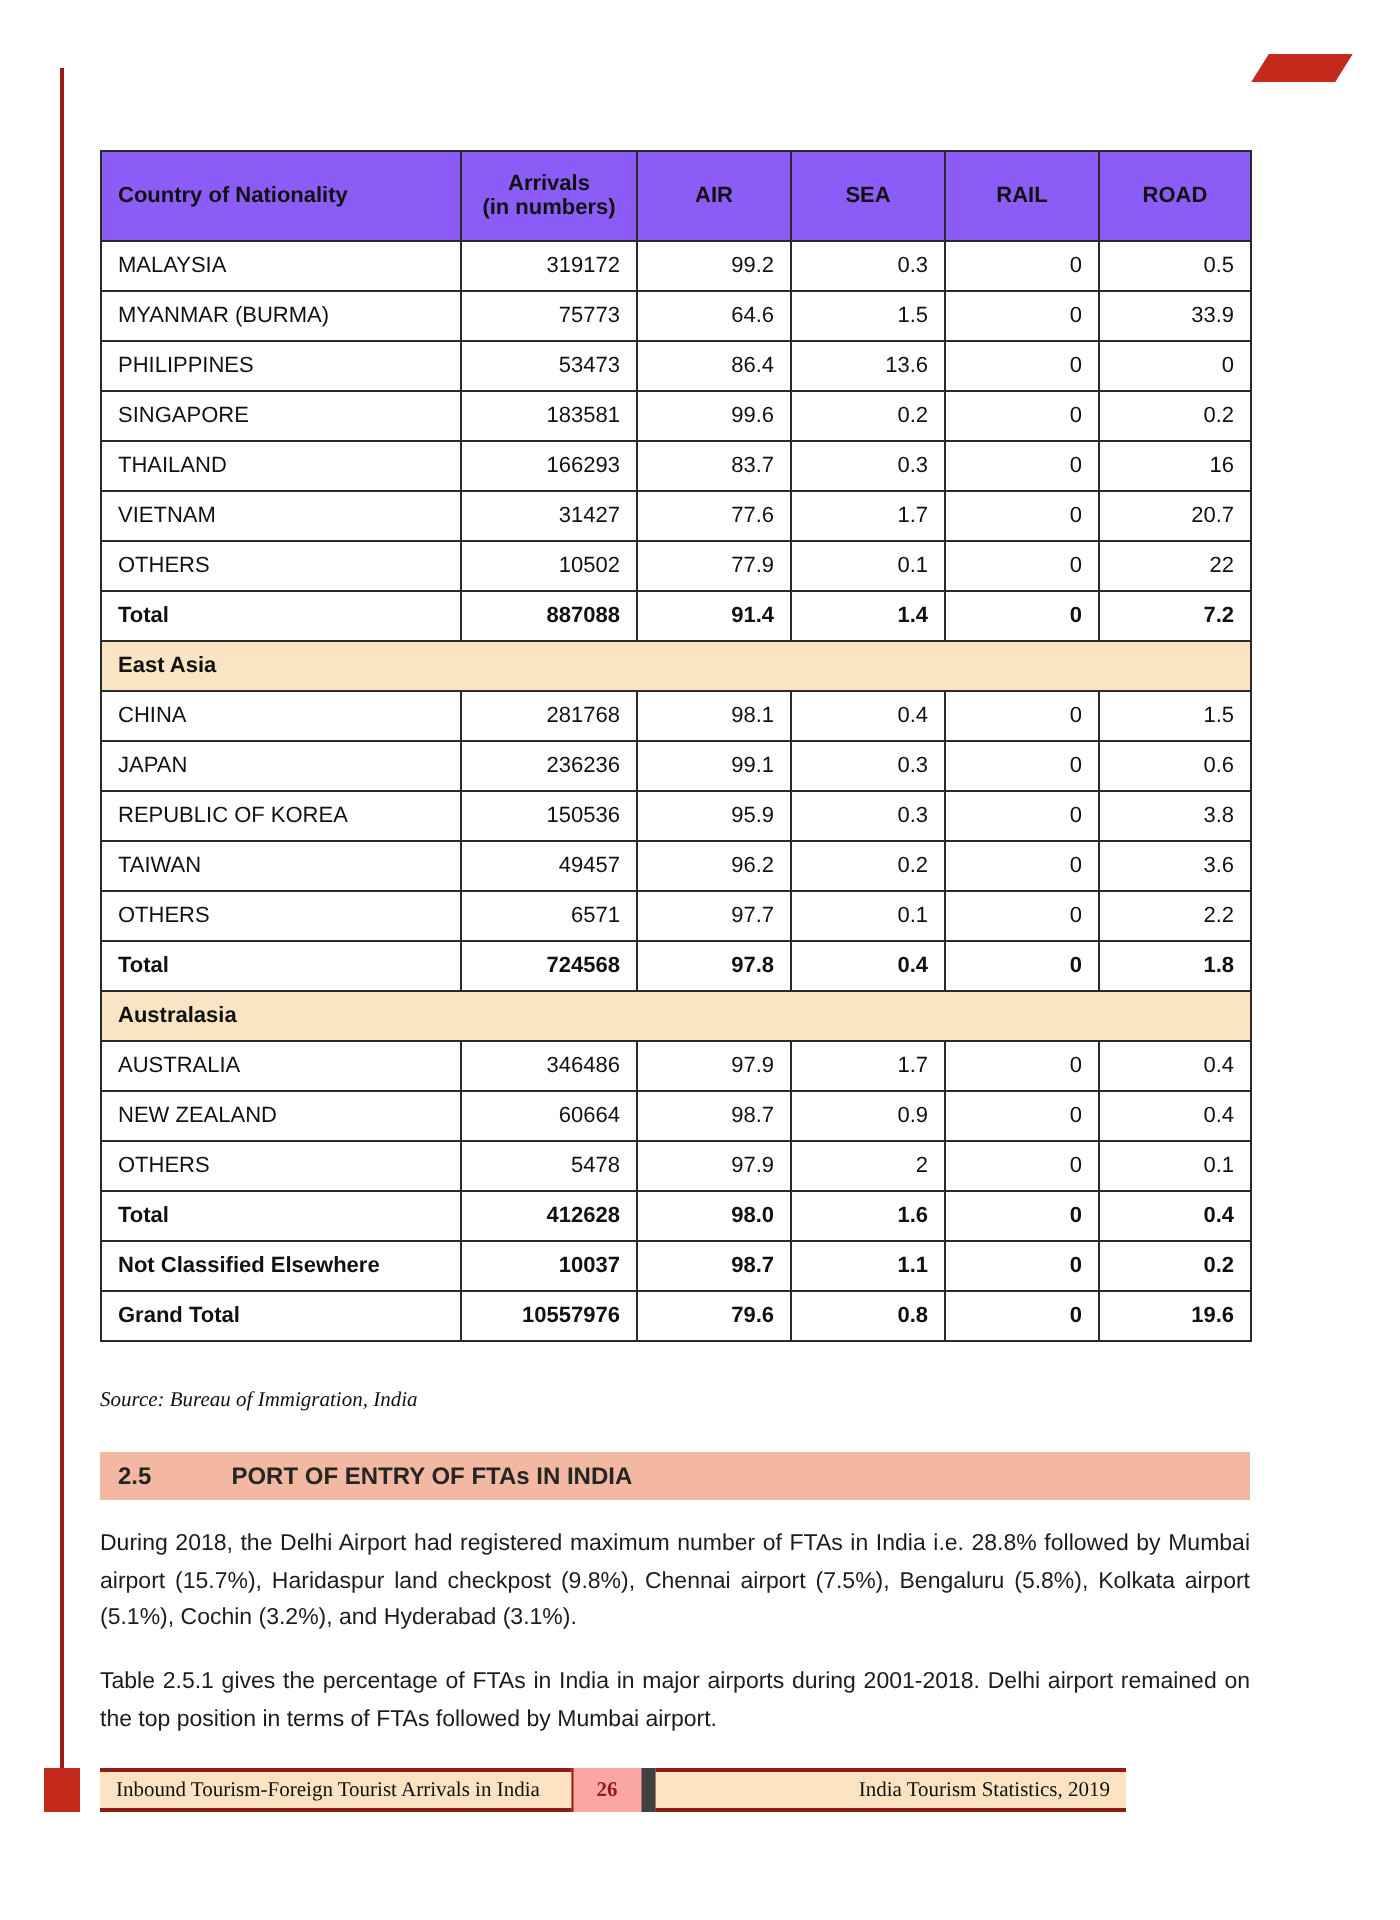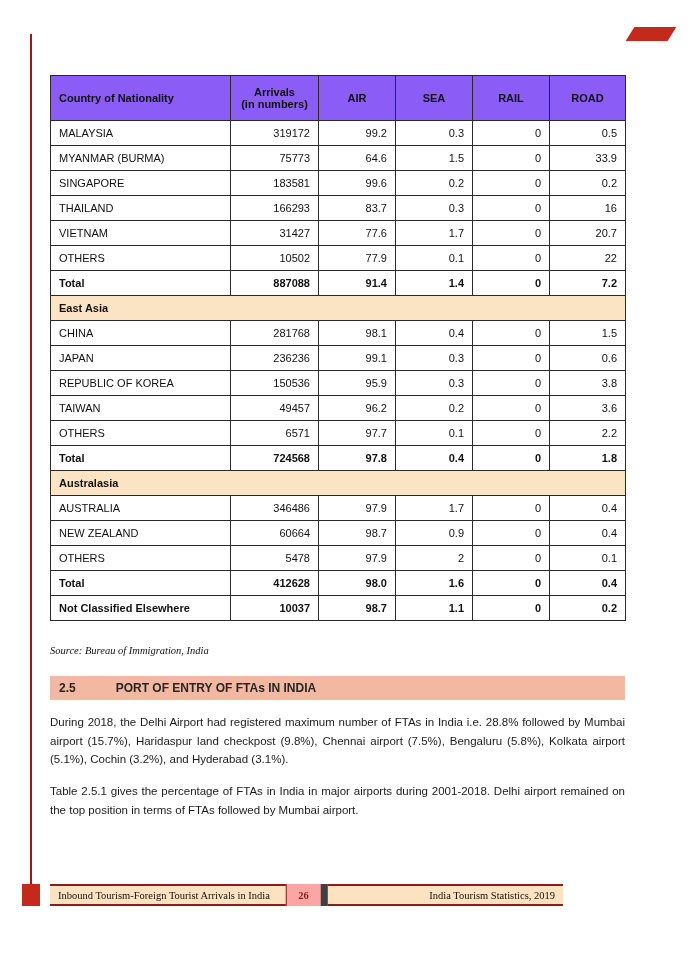--- a/index.html
+++ b/index.html
@@ -82,20 +82,28 @@
           </tr>
           <tr class="data">
             <td class="cell-left">MYANMAR (BURMA)</td>
             <td class="cell-num">75773</td>
             <td class="cell-num">64.6</td>
             <td class="cell-num">1.5</td>
             <td class="cell-num">0</td>
             <td class="cell-num">33.9</td>
           </tr>
           <tr class="data">
+            <td class="cell-left">PHILIPPINES</td>
+            <td class="cell-num">53473</td>
+            <td class="cell-num">86.4</td>
+            <td class="cell-num">13.6</td>
+            <td class="cell-num">0</td>
+            <td class="cell-num">0</td>
+          </tr>
+          <tr class="data">
             <td class="cell-left">SINGAPORE</td>
             <td class="cell-num">183581</td>
             <td class="cell-num">99.6</td>
             <td class="cell-num">0.2</td>
             <td class="cell-num">0</td>
             <td class="cell-num">0.2</td>
           </tr>
           <tr class="data">
             <td class="cell-left">THAILAND</td>
             <td class="cell-num">166293</td>
@@ -214,20 +222,28 @@
             <td class="cell-num">0</td>
             <td class="cell-num">0.4</td>
           </tr>
           <tr class="total">
             <td class="cell-left">Not Classified Elsewhere</td>
             <td class="cell-num">10037</td>
             <td class="cell-num">98.7</td>
             <td class="cell-num">1.1</td>
             <td class="cell-num">0</td>
             <td class="cell-num">0.2</td>
+          </tr>
+          <tr class="total">
+            <td class="cell-left">Grand Total</td>
+            <td class="cell-num">10557976</td>
+            <td class="cell-num">79.6</td>
+            <td class="cell-num">0.8</td>
+            <td class="cell-num">0</td>
+            <td class="cell-num">19.6</td>
           </tr>
         </tbody>
     </table>
 
     <div class="source-note">Source: Bureau of Immigration, India</div>
 
     <div class="section-heading">
       <span>2.5</span>
       <span>PORT OF ENTRY OF FTAs IN INDIA</span>
     </div>

